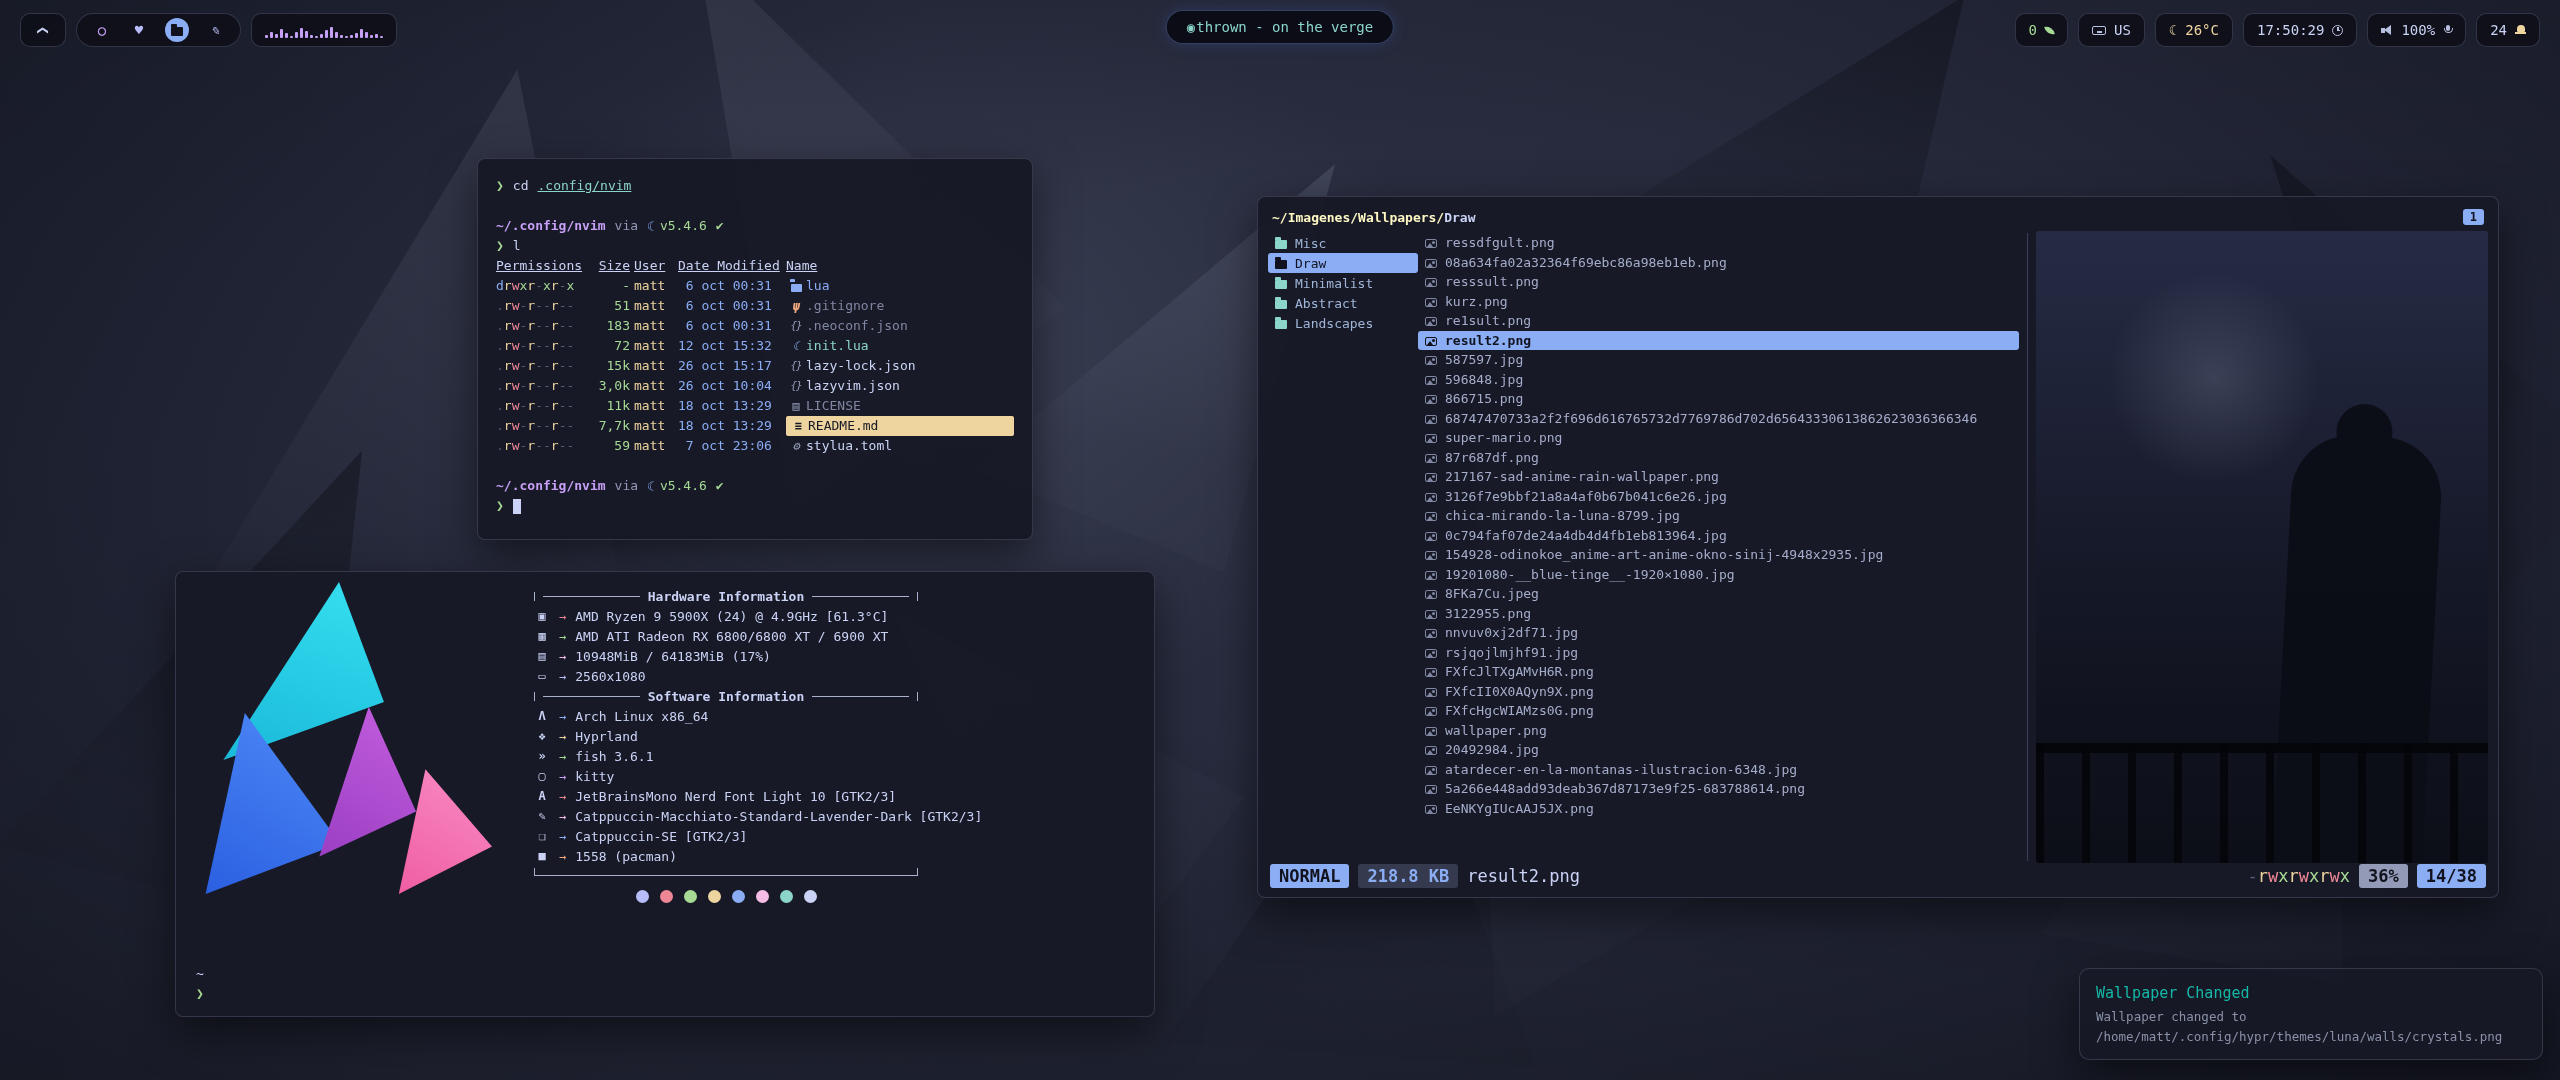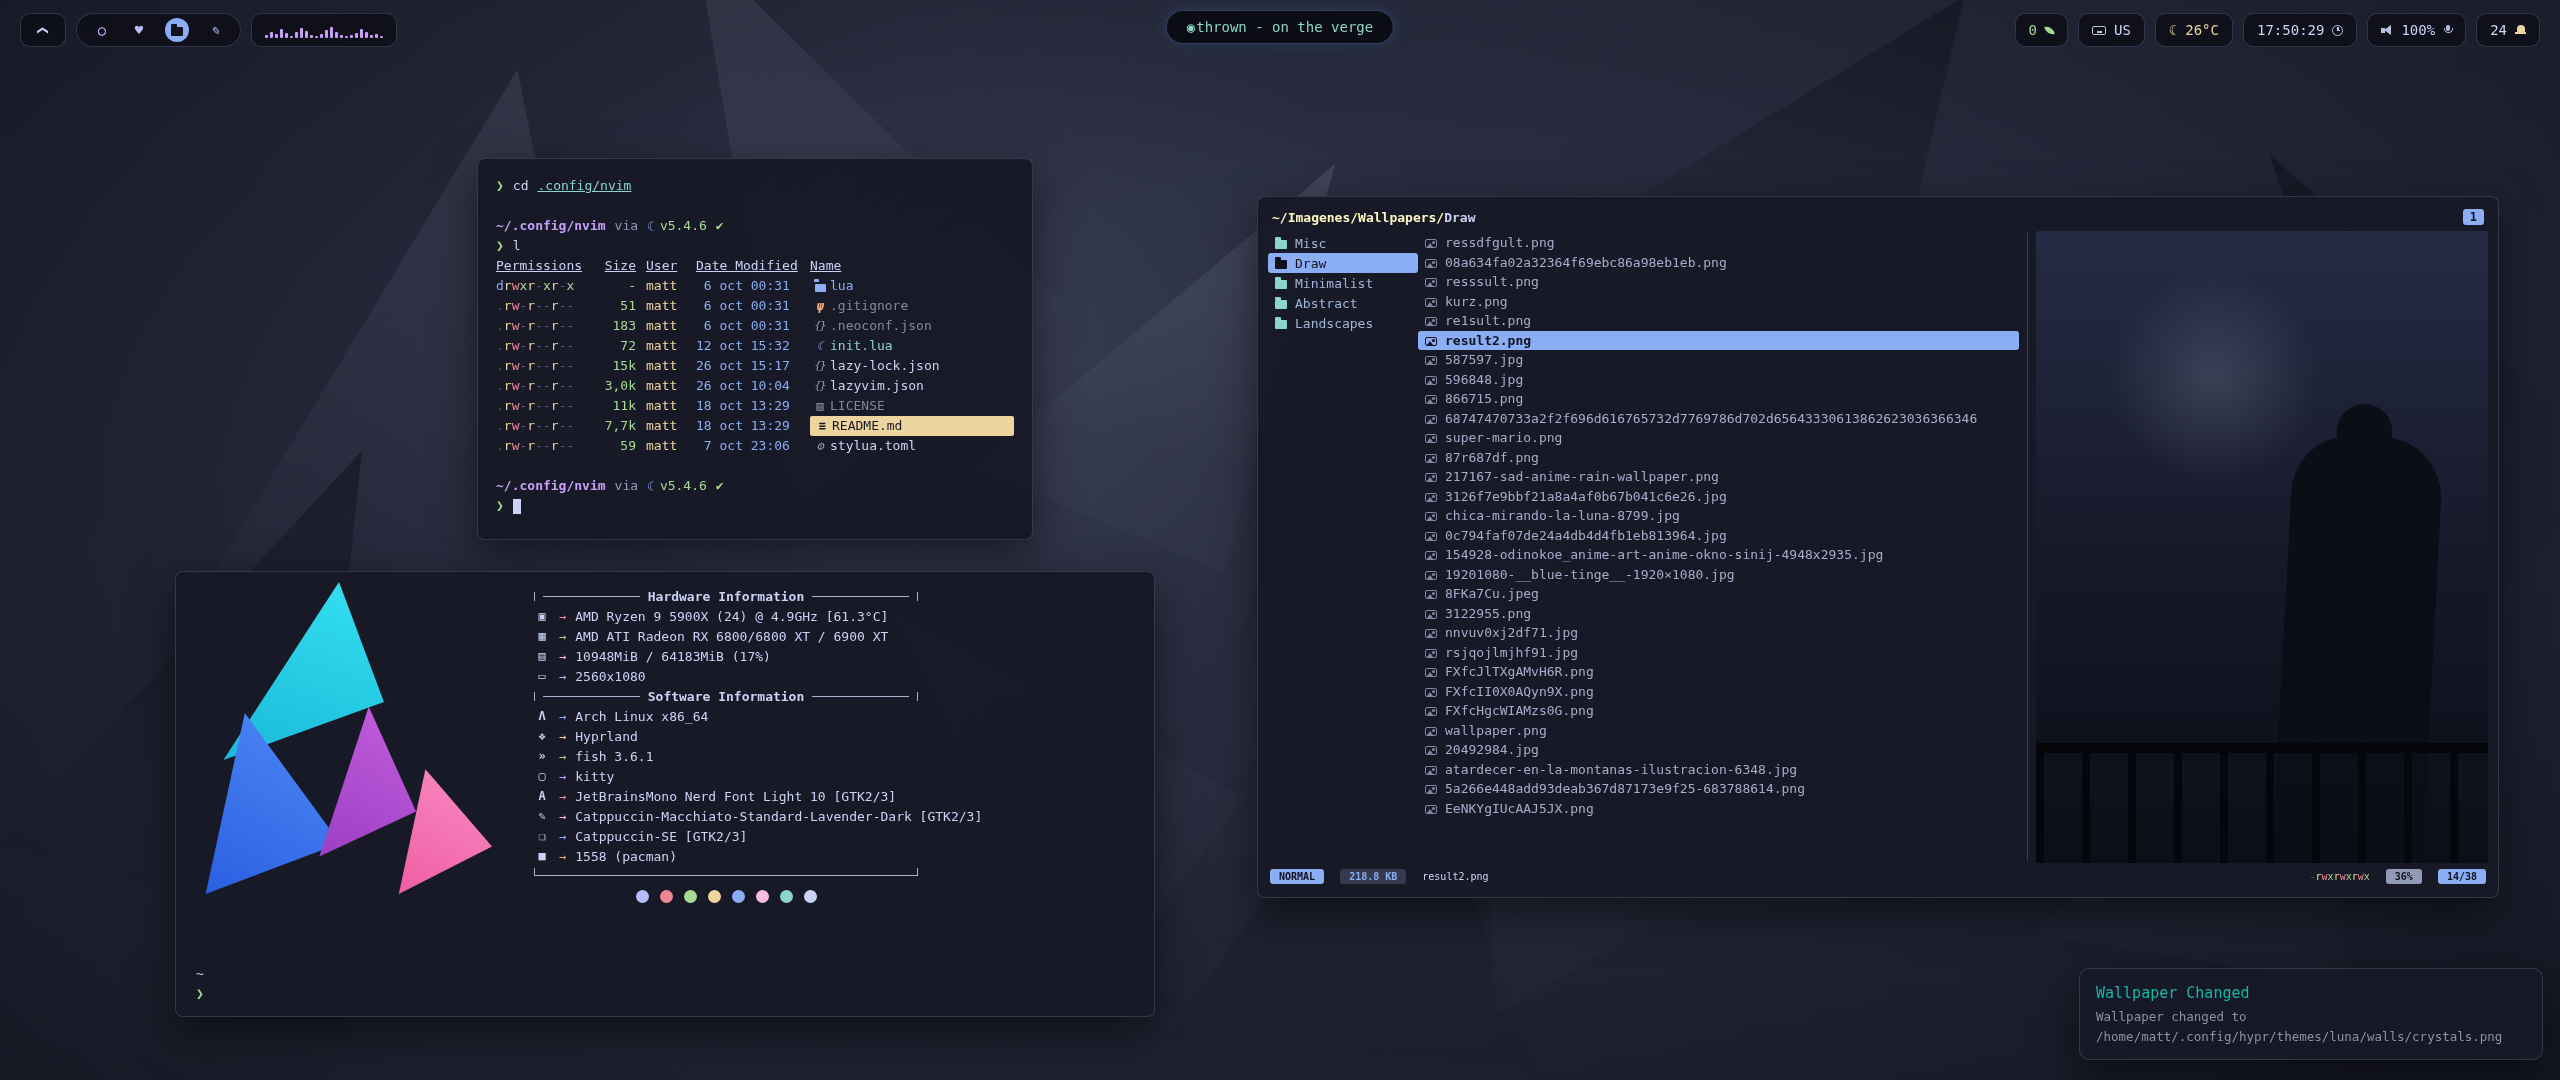--- a/index.html
+++ b/index.html
@@ -83,21 +83,21 @@
   .tline{height:20px;display:flex;align-items:center;white-space:pre}
   .prompt{color:#a6da95;margin-right:9px}
   .cmd{color:#cad3f5;margin-right:9px}
   .arg{color:#8bd5ca;text-decoration:underline}
   .cwd{color:#c6a0f6;font-weight:bold;margin-right:9px}
   .via{color:#939ab7;margin-right:9px}
   .ver{color:#a6da95;margin-right:9px}
   .ver-moon{color:#8aadf4;margin-right:5px}
   .check{color:#a6da95}
   .cursor{display:inline-block;width:8px;height:15px;background:#cad3f5}
-  .trow,.thead{display:grid;grid-template-columns:84px 46px 40px 104px 1fr;column-gap:10px;height:20px;align-items:center;white-space:pre}
+  .trow,.thead{display:grid;grid-template-columns:84px 46px 40px 104px 1fr;column-gap:4px;height:20px;align-items:center;white-space:pre}
   .thead span{color:#cad3f5;text-decoration:underline}
   .col-size{text-align:right}
   .t-size{color:#a6da95;text-align:right}
   .t-user{color:#eed49f}
   .t-date{color:#8aadf4}
   .name-wrap{display:flex;align-items:center;gap:0;min-width:0}
   .hl{background:#eed49f;border-radius:2px;padding:0 2px}
   .hl *{color:#181926 !important}
   .ti{position:relative;width:20px;height:16px;display:inline-flex;align-items:center;justify-content:center;font-size:12px}
   .ti-folder{color:#8aadf4}
@@ -165,21 +165,21 @@
   .fm-preview{position:relative;width:452px;border-radius:3px;overflow:hidden;
     background:linear-gradient(180deg,#262b45,#151827 55%,#0b0d16)}
   .pv-glow{position:absolute;left:14%;top:5%;width:230px;height:230px;border-radius:50%;
     background:radial-gradient(circle,rgba(205,215,240,.16),transparent 65%)}
   .pv-figure{position:absolute;right:55px;top:205px;width:150px;height:430px;background:#0a0c14;
     border-radius:60px 60px 0 0;opacity:.88;transform:rotate(3deg)}
   .pv-figure::before{content:"";position:absolute;top:-32px;left:42px;width:56px;height:56px;border-radius:50%;background:#0a0c14}
   .pv-railing{position:absolute;left:0;right:0;bottom:0;height:120px;
     background:repeating-linear-gradient(90deg,rgba(4,5,9,.85) 0 8px,rgba(16,18,28,.28) 8px 46px)}
   .pv-railing::before{content:"";position:absolute;top:0;left:0;right:0;height:10px;background:rgba(4,5,9,.9)}
-  .fm-status{display:flex;align-items:center;gap:16px;height:26px;padding:0 2px;font-size:10px}
+  .fm-status{display:flex;align-items:center;gap:9px;height:26px;padding:0 2px;font-size:17px}
   .badge{padding:2px 9px;border-radius:3px;font-weight:bold}
   .badge.mode{background:#8aadf4;color:#11121d}
   .badge.size{background:#363a4f;color:#8aadf4}
   .badge.pct{background:#939ab7;color:#11121d}
   .badge.pos{background:#8aadf4;color:#11121d}
   .fm-status-file{color:#cad3f5}
   .fm-perms{letter-spacing:0}
   .spacer{flex:1}
 
   

